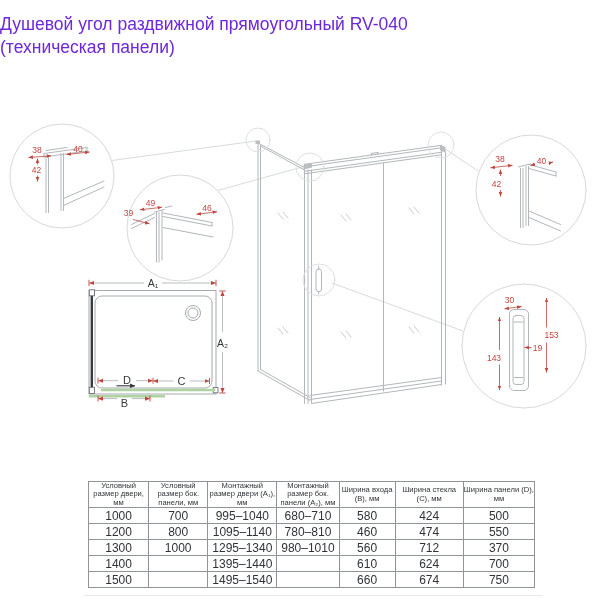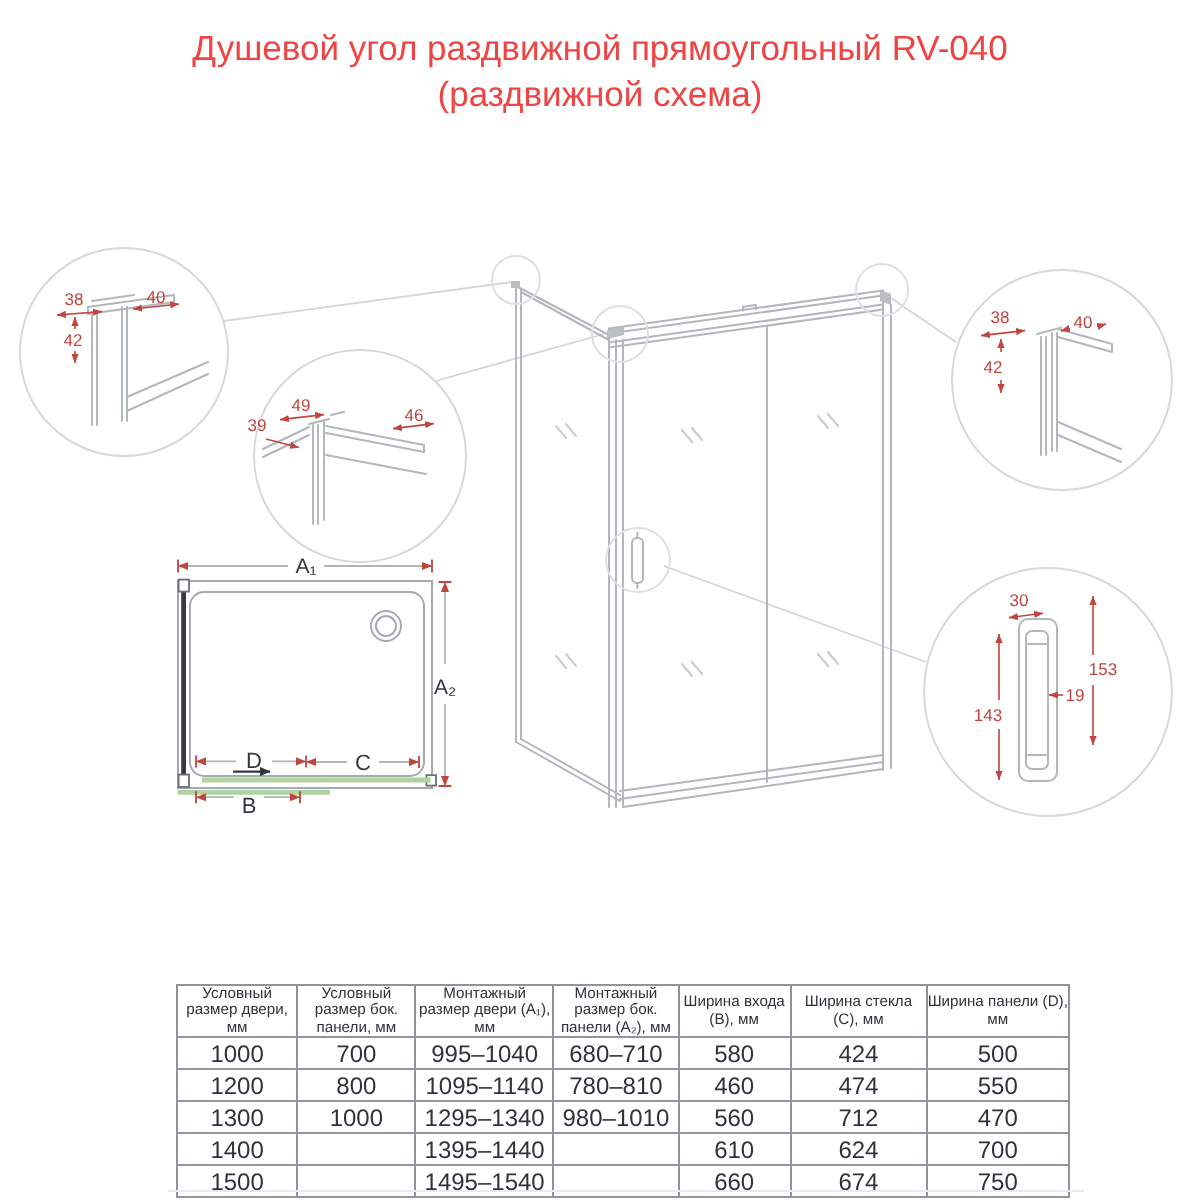--- a/index.html
+++ b/index.html
@@ -1,40 +1,40 @@
 <!DOCTYPE html>
 <html><head>
 <meta charset="utf-8">
 <style>
   html,body{margin:0;padding:0;background:#fff;}
   .page{position:relative;width:600px;height:600px;background:#fff;overflow:hidden;
         font-family:"Liberation Sans","DejaVu Sans",sans-serif;}
-  .title{position:absolute;top:13px;left:0;width:600px;text-align:center;
-         font-size:17.5px;line-height:23px;color:#ef4444;}
+  .title{position:absolute;top:13px;left:0;width:600px;
+         font-size:17.5px;line-height:23px;color:#6d28d9;}
   svg.drawing{position:absolute;top:75px;left:0;width:600px;height:390px;}
   svg text{font-family:"Liberation Sans","DejaVu Sans",sans-serif;}
   .dim{fill:#c0453e;font-size:8.5px;}
   .lbl{fill:#34383c;font-size:11px;}
   .lbl-s{fill:#34383c;font-size:10.5px;}
-  table.spec{position:absolute;top:492px;left:88px;width:447px;border-collapse:collapse;
+  table.spec{position:absolute;top:481px;left:88px;width:447px;border-collapse:collapse;
              table-layout:fixed;color:#2f3338;background:#fff;}
   .spec th,.spec td{border:1px solid #8f949a;text-align:center;vertical-align:middle;
              padding:0;overflow:hidden;}
   .spec th{height:25px;font-size:7.6px;font-weight:normal;line-height:8.4px;}
   .spec td{height:15px;font-size:12px;margin-top:48px;}
   .bottom-rule{position:absolute;top:595px;left:84px;width:458px;height:1px;background:#e7e9eb;}
 </style>
 </head>
 <body>
 
 <div class="page">
 
   <div class="title">
     <div>Душевой угол раздвижной прямоугольный RV-040</div>
-    <div>(раздвижной схема)</div>
+    <div>(техническая панели)</div>
   </div>
 
   <svg class="drawing" viewBox="0 75 600 390" xmlns="http://www.w3.org/2000/svg">
     <defs>
       <marker id="ar" viewBox="0 0 8 8" refX="7.4" refY="4" markerWidth="6" markerHeight="6" orient="auto-start-reverse">
           <path d="M0,1 L7.6,4 L0,7 Z" fill="#c0453e"></path>
         </marker>
       <marker id="ab" viewBox="0 0 8 8" refX="7.4" refY="4" markerWidth="5" markerHeight="5" orient="auto-start-reverse">
           <path d="M0,0.6 L7.8,4 L0,7.4 Z" fill="#34383c"></path>
         </marker>
@@ -284,21 +284,21 @@
           <td>474</td>
           <td>550</td>
         </tr>
         <tr>
           <td>1300</td>
           <td>1000</td>
           <td>1295–1340</td>
           <td>980–1010</td>
           <td>560</td>
           <td>712</td>
-          <td>470</td>
+          <td>370</td>
         </tr>
         <tr>
           <td>1400</td>
           <td></td>
           <td>1395–1440</td>
           <td></td>
           <td>610</td>
           <td>624</td>
           <td>700</td>
         </tr>

